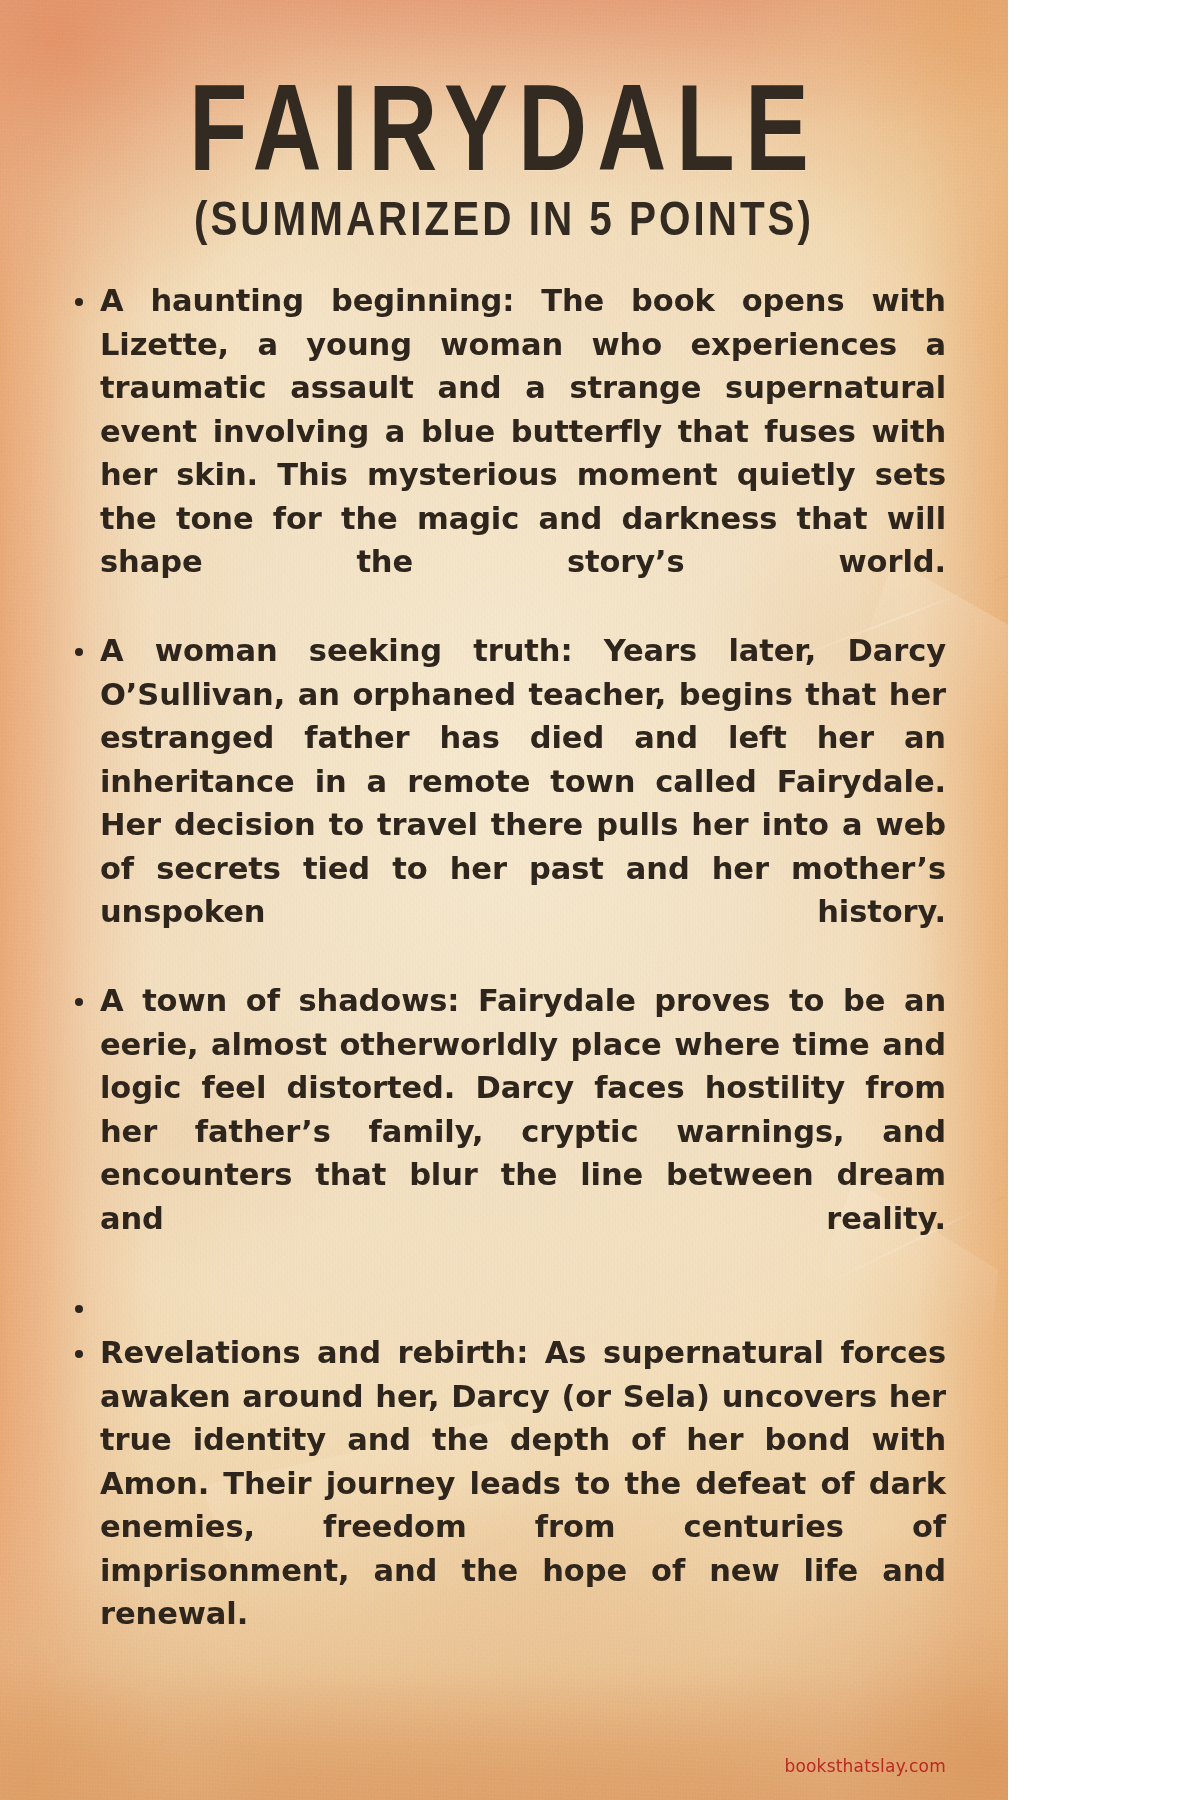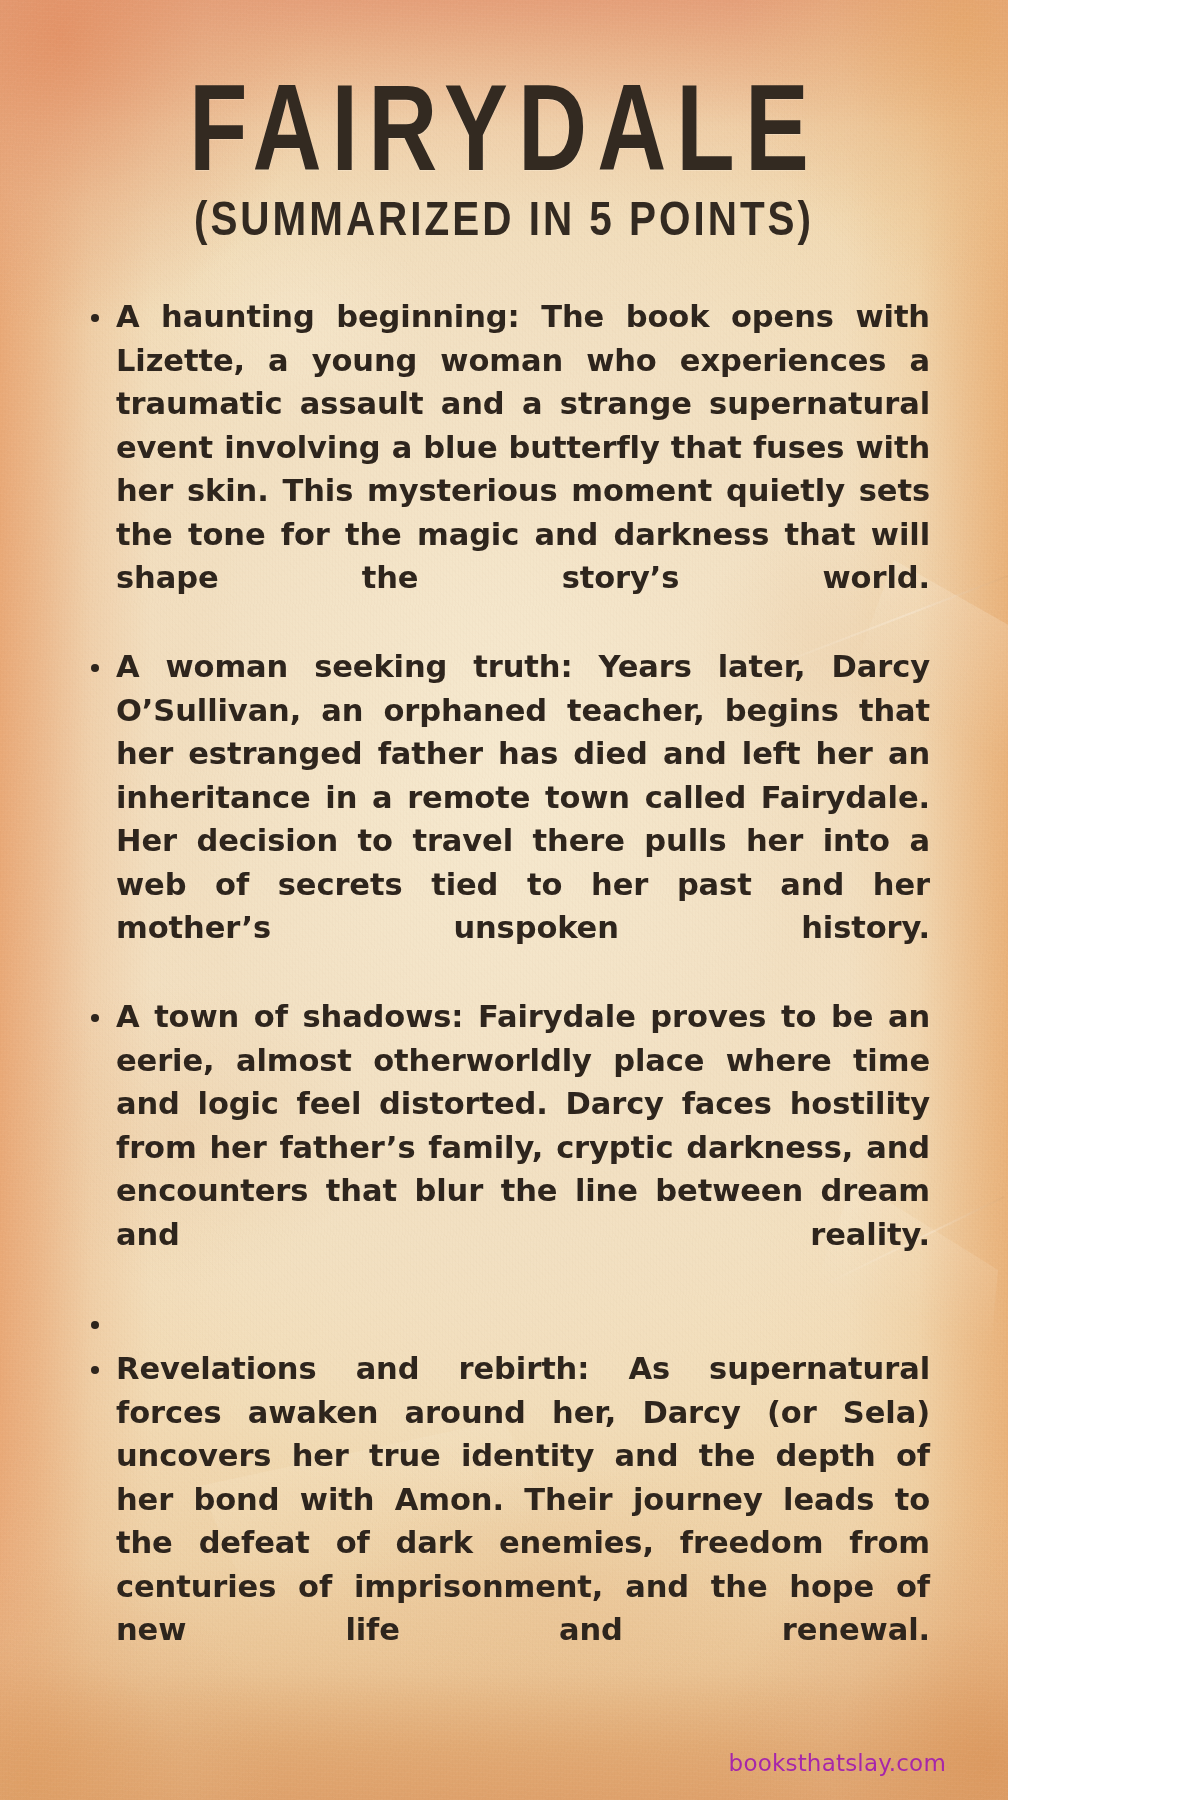--- a/index.html
+++ b/index.html
@@ -146,21 +146,21 @@
     font-size: 43px;
     line-height: 1.0;
     letter-spacing: 3.2px;
     color: #332a21;
     transform: scaleX(0.94) scaleY(1.1);
     transform-origin: center top;
   }
 
   .points {
     list-style: none;
-    margin: 16px;
+    margin: 0;
     padding: 0;
     padding-top: 44px;
   }
 
   .point {
     position: relative;
     display: block;
     padding-left: 38px;
     margin: 0 0 2px 0;
     text-align: justify;
@@ -188,23 +188,23 @@
     border-radius: 50%;
     background: #2e251d;
   }
 
   .footer {
     position: absolute;
     right: 62px;
     bottom: 24px;
     font-family: "DejaVu Sans", sans-serif;
     font-weight: 400;
-    font-size: 23px;
+    font-size: 17px;
     letter-spacing: 0.2px;
-    color: #a21caf;
+    color: #b91c1c;
     opacity: 0.92;
   }
 </style>
 </head>
 <body>
 
 <div class="poster">
 
   <div class="wash wash-base"></div>
   <div class="wash wash-left"></div>
@@ -230,21 +230,21 @@
     <h2 class="subtitle">(SUMMARIZED IN 5 POINTS)</h2>
 
     <ul class="points">
       <li class="point">
         <span class="bullet-dot"></span><span>A haunting beginning: The book opens with Lizette, a young woman who experiences a traumatic assault and a strange supernatural event involving a blue butterfly that fuses with her skin. This mysterious moment quietly sets the tone for the magic and darkness that will shape the story’s world.</span>
       </li>
       <li class="point">
         <span class="bullet-dot"></span><span>A woman seeking truth: Years later, Darcy O’Sullivan, an orphaned teacher, begins that her estranged father has died and left her an inheritance in a remote town called Fairydale. Her decision to travel there pulls her into a web of secrets tied to her past and her mother’s unspoken history.</span>
       </li>
       <li class="point">
-        <span class="bullet-dot"></span><span>A town of shadows: Fairydale proves to be an eerie, almost otherworldly place where time and logic feel distorted. Darcy faces hostility from her father’s family, cryptic darkness, and encounters that blur the line between dream and reality.</span>
+        <span class="bullet-dot"></span><span>A town of shadows: Fairydale proves to be an eerie, almost otherworldly place where time and logic feel distorted. Darcy faces hostility from her father’s family, cryptic warnings, and encounters that blur the line between dream and reality.</span>
       </li>
       <li class="point">
         <span class="bullet-dot"></span>
       </li>
       <li class="point">
         <span class="bullet-dot"></span><span>Revelations and rebirth: As supernatural forces awaken around her, Darcy (or Sela) uncovers her true identity and the depth of her bond with Amon. Their journey leads to the defeat of dark enemies, freedom from centuries of imprisonment, and the hope of new life and renewal.</span>
       </li>
     </ul>
 
     <div class="footer">booksthatslay.com</div>

